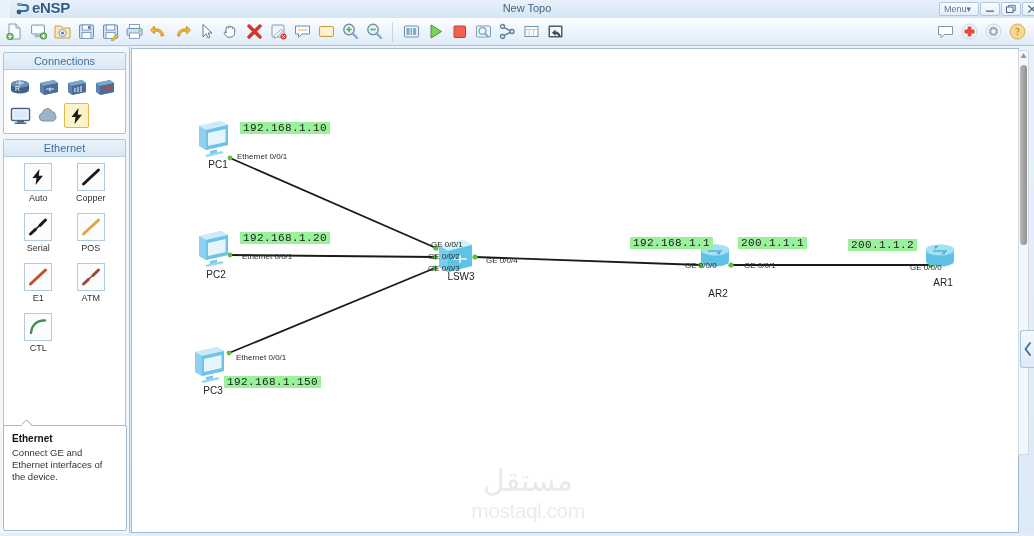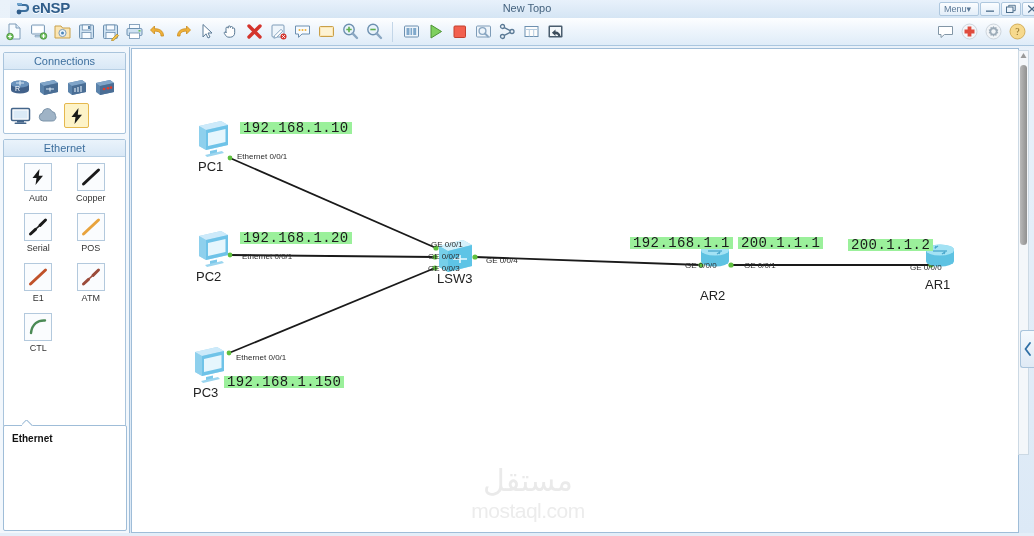--- a/index.html
+++ b/index.html
@@ -164,36 +164,36 @@
     border-radius:3px 0 0 3px;
     display:flex; align-items:center; justify-content:center;
   }
 
   
   .ipbadge {
     position:absolute;
     background:#9bf09b;
     color:#1a1a1a;
     font-family:"Liberation Mono","DejaVu Sans Mono",monospace;
-    font-size:14px;
+    font-size:11px;
     letter-spacing:0.4px;
     padding:1px 3px;
     white-space:nowrap;
     line-height:10px;
   }
   .iflabel {
     position:absolute;
     font-size:8px; color:#2a2a2a;
     white-space:nowrap;
     font-family:"Liberation Sans",sans-serif;
   }
   .nodename {
     position:absolute;
-    font-size:13px; color:#222;
-    white-space:nowrap; text-align:left;
+    font-size:10px; color:#222;
+    white-space:nowrap; text-align:center;
   }
   .node { position:absolute; }
 
   
   .watermark {
     position:absolute; left:442px; top:462px; width:170px; height:66px;
     text-align:center; color:#ebebeb;
     pointer-events:none;
   }
   .wm-ar { font-size:30px; line-height:36px; color:#eaeaea; font-family:"DejaVu Sans",sans-serif; }
@@ -589,20 +589,21 @@
           </div>
           <div class="eth-lbl">CTL</div>
         </div>
 
       </div>
     </div>
 
     <div class="desc-box">
       <div class="desc-arrow"></div>
       <div class="desc-title">Ethernet</div>
+      <div class="desc-text">Connect GE and Ethernet interfaces of the device.</div>
     </div>
   </div>
 
   <div class="canvas-wrap">
     <div class="canvas">
 
       <svg width="888" height="485" style="position:absolute;left:0;top:0">
         <g stroke="#1a1a1a" stroke-width="1.8">
           <line x1="98" y1="109" x2="304" y2="199"></line>
           <line x1="98" y1="206" x2="303" y2="208"></line>

